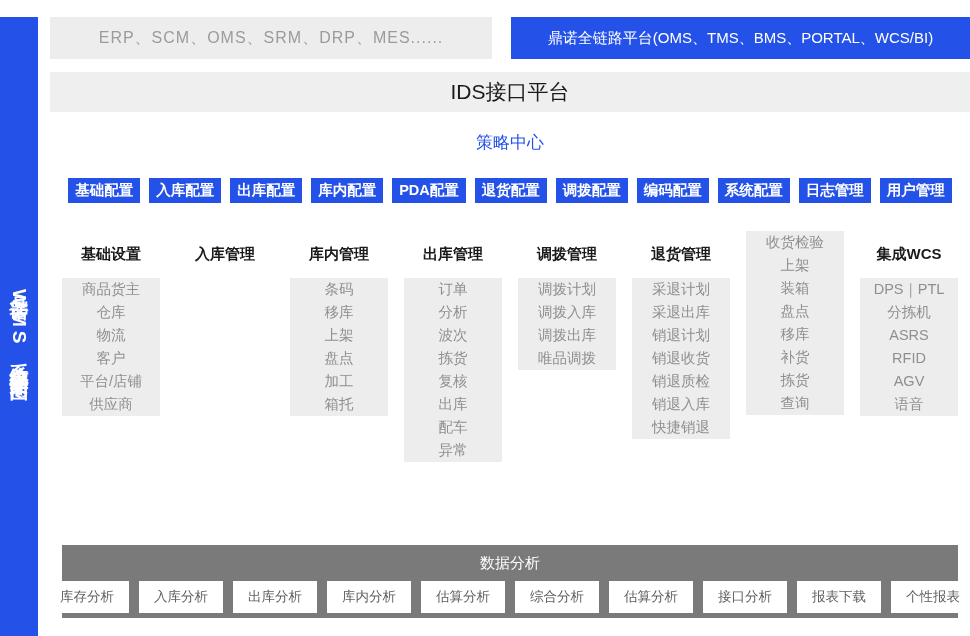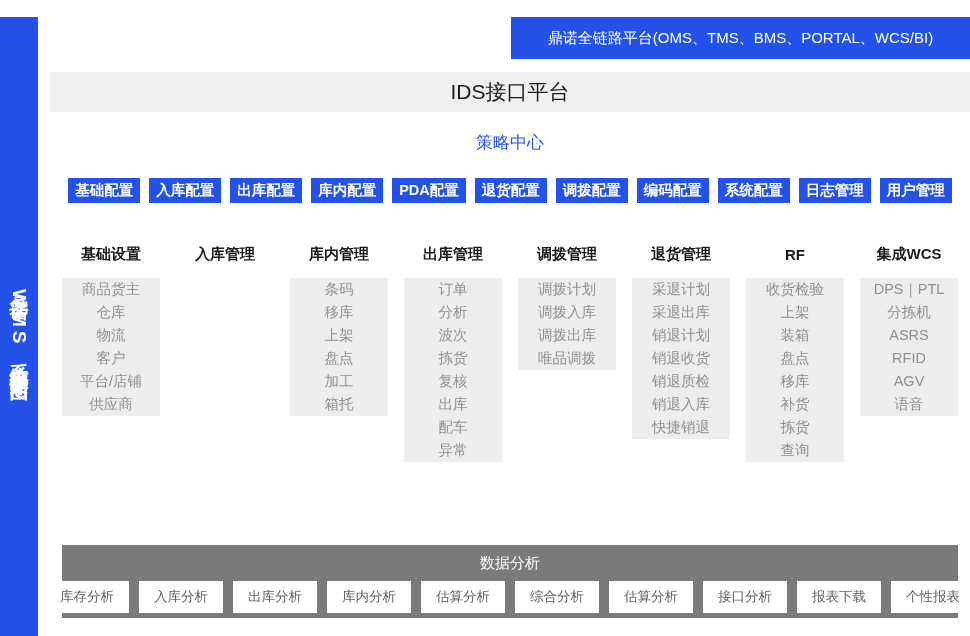--- a/index.html
+++ b/index.html
@@ -91,20 +91,21 @@
     cursor:pointer; white-space:nowrap;
   }
 </style>
 </head>
 <body>
 
 <div class="canvas">
 
   <div class="sidebar">鼎诺WMS系统框架简图</div>
 
+  <div class="top-gray">ERP、SCM、OMS、SRM、DRP、MES......</div>
 
   <div class="top-blue">鼎诺全链路平台(OMS、TMS、BMS、PORTAL、WCS/BI)</div>
 
   <div class="ids-bar">IDS接口平台</div>
 
   <div class="strategy-title">策略中心</div>
 
   <div class="config-row">
 
       <div class="config-btn">基础配置</div>
@@ -191,21 +192,20 @@
           <div class="module-item">采退出库</div>
           <div class="module-item">销退计划</div>
           <div class="module-item">销退收货</div>
           <div class="module-item">销退质检</div>
           <div class="module-item">销退入库</div>
           <div class="module-item">快捷销退</div>
         </div>
       </div>
 
       <div class="module-col">
-        <div class="module-title">RF</div>
         <div class="module-box">
           <div class="module-item">收货检验</div>
           <div class="module-item">上架</div>
           <div class="module-item">装箱</div>
           <div class="module-item">盘点</div>
           <div class="module-item">移库</div>
           <div class="module-item">补货</div>
           <div class="module-item">拣货</div>
           <div class="module-item">查询</div>
         </div>

